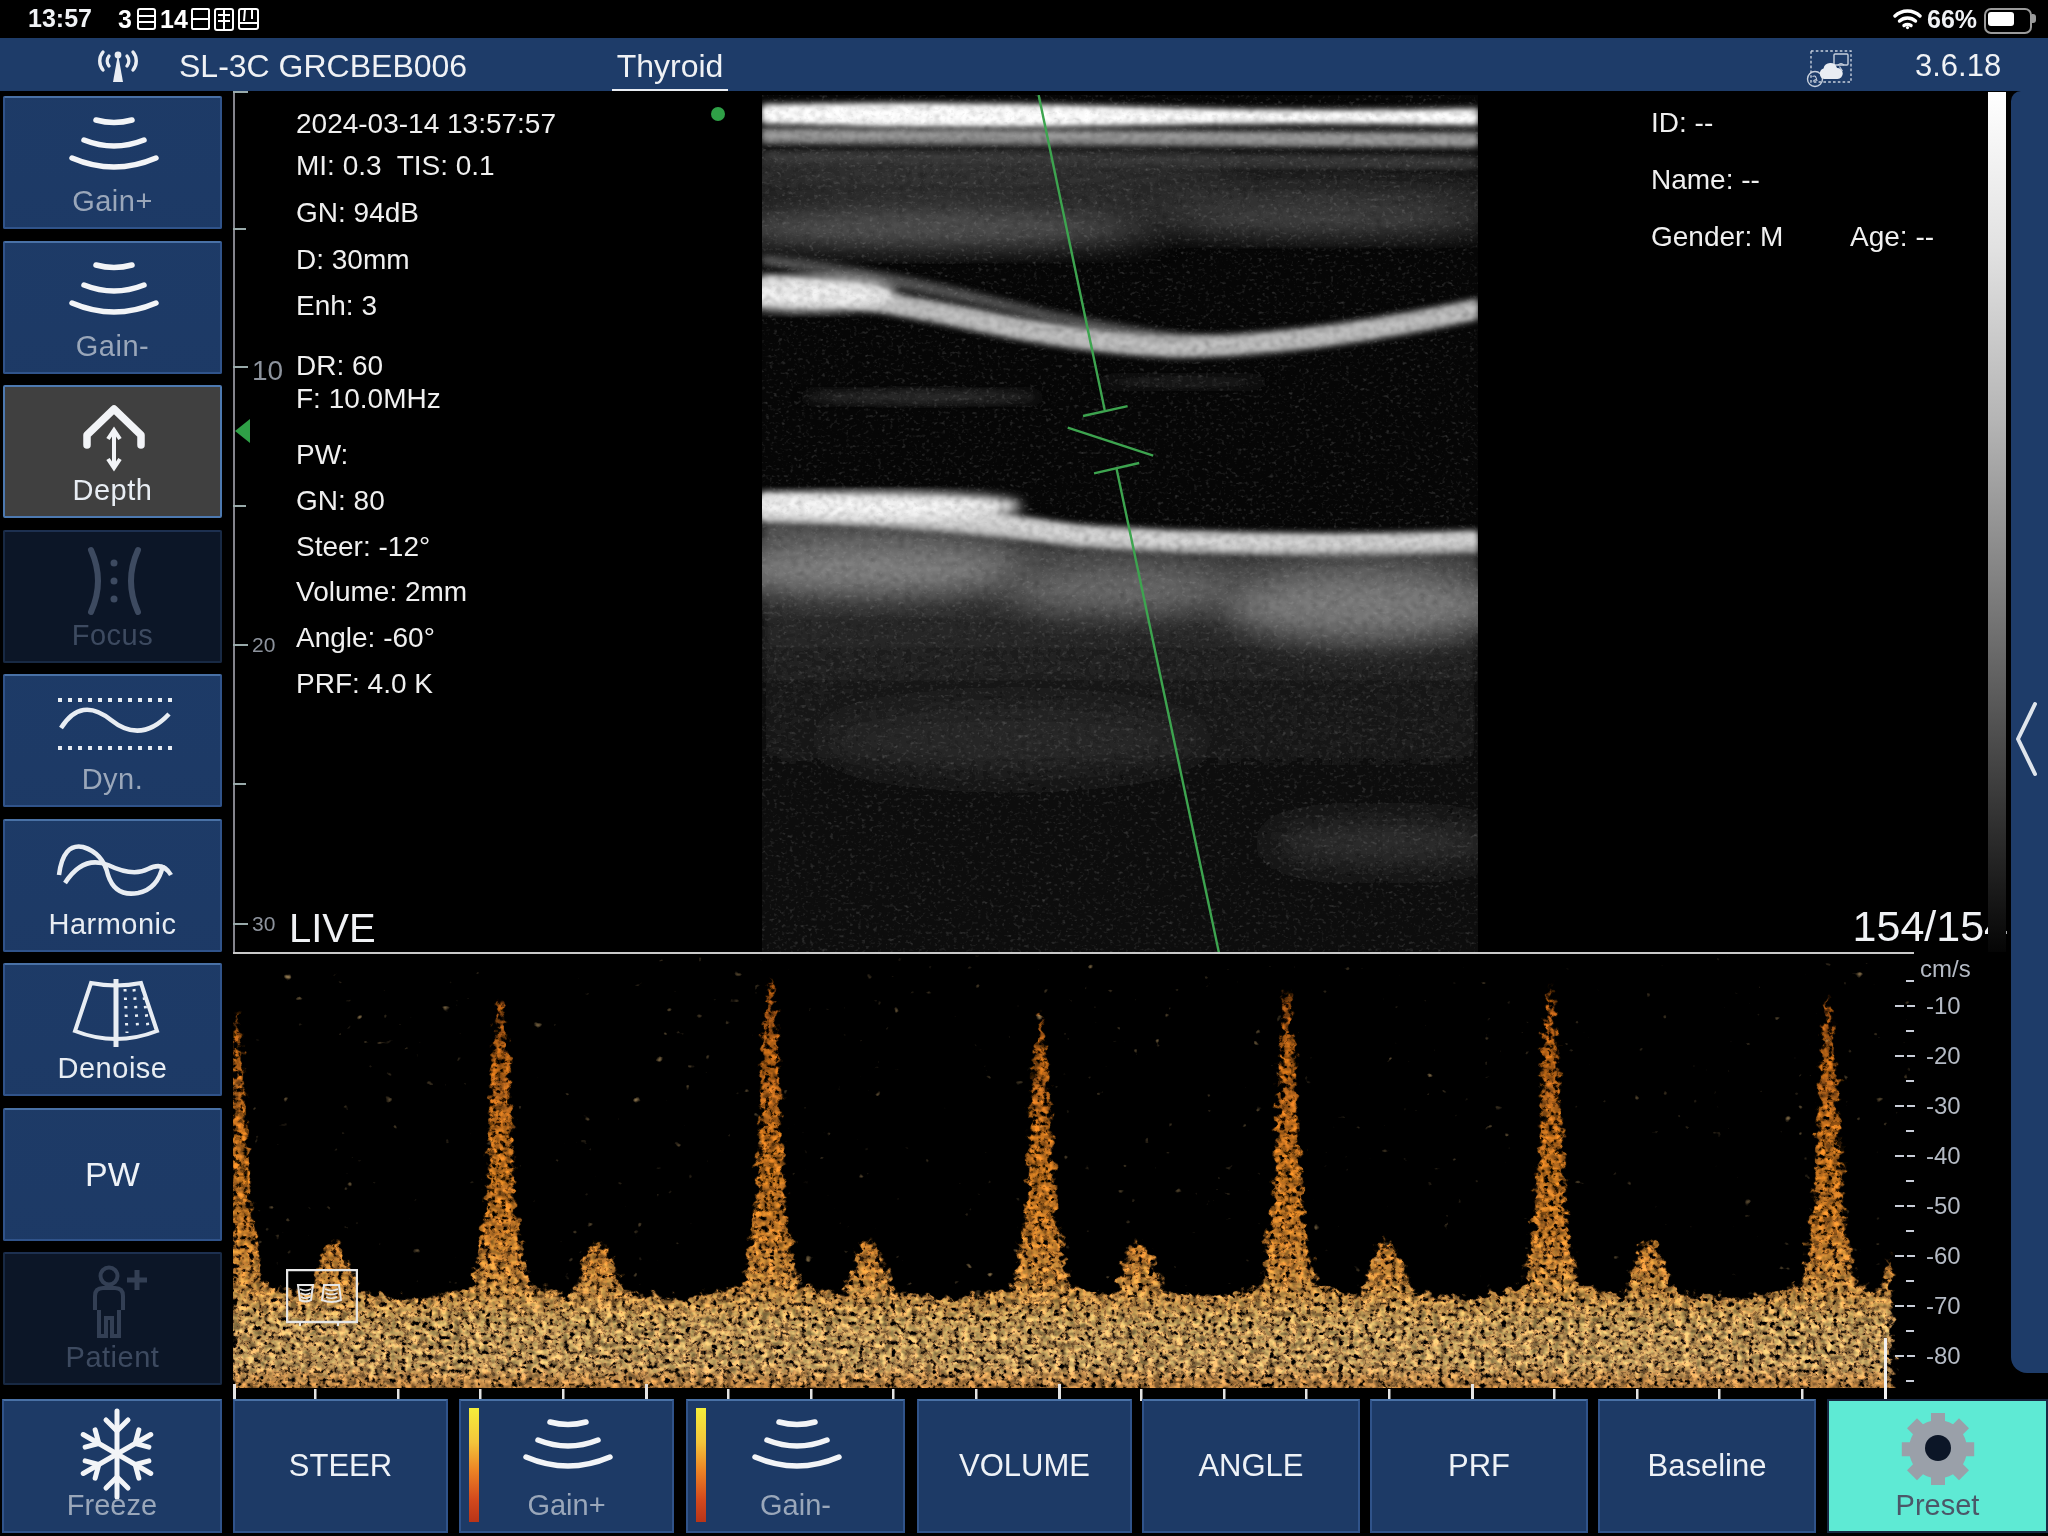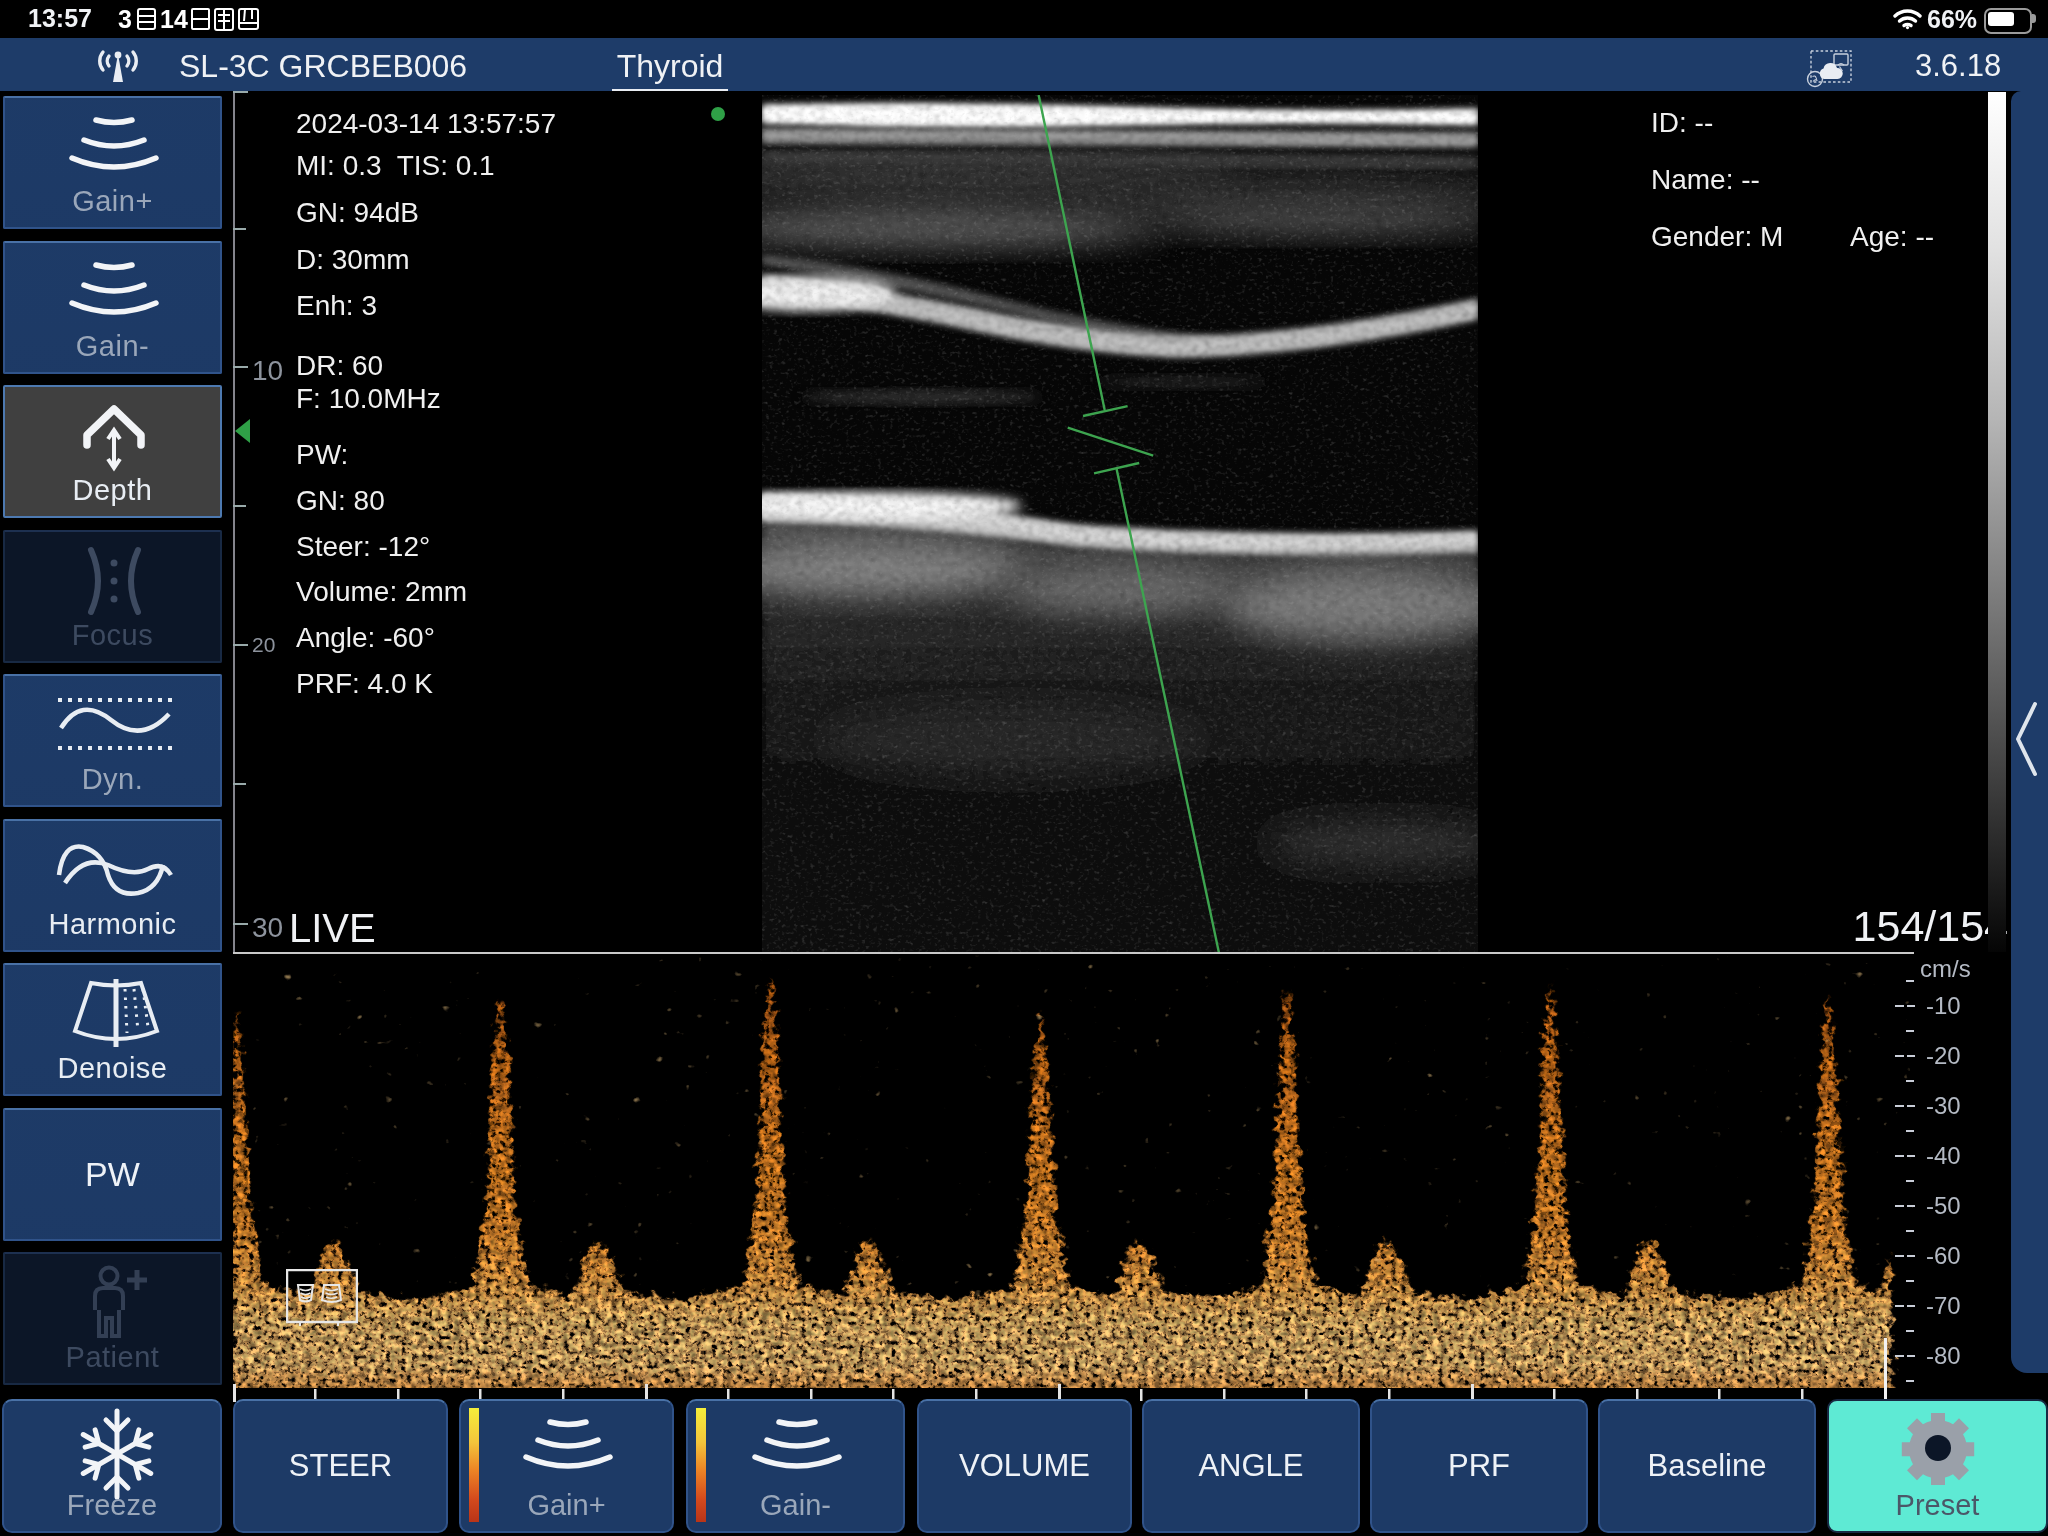--- a/index.html
+++ b/index.html
@@ -3,21 +3,21 @@
 <style>
 html,body{margin:0;padding:0;width:2048px;height:1536px;background:#000;font-family:"Liberation Sans",sans-serif;overflow:hidden;position:relative}
 .abs{position:absolute}
 .white{color:#f0f2f5}
 #header{position:absolute;left:0;top:38px;width:2048px;height:53px;background:#1e3c69}
 .btn{position:absolute;left:3px;width:215px;height:129px;background:linear-gradient(#22437311,#1b356211),#1d3a66;border:2px solid #30538a;border-top-color:#4971a6;border-radius:2px}
 .btn .lbl{position:absolute;bottom:9px;width:100%;text-align:center;font-size:29px;color:#9aa7ba;letter-spacing:.5px}
 .btn .lblw{color:#e8edf3}
 .btn.dis{background:#0c1627;border-color:#182943;border-top-color:#1d3050}
 .btn.dis .lbl{color:#3d4a60}
-.bbtn{position:absolute;top:1399px;height:130px;background:#1d3a66;border:2px solid #30538a;border-top-color:#4971a6;border-radius:10px}
+.bbtn{position:absolute;top:1399px;height:130px;background:#1d3a66;border:2px solid #30538a;border-top-color:#4971a6;border-radius:0}
 .bbtn .mid{position:absolute;top:0;left:0;width:100%;height:100%;display:flex;align-items:center;justify-content:center;font-size:31px;color:#eef2f7}
 .bbtn .lbl{position:absolute;bottom:9px;width:100%;text-align:center;font-size:29px;color:#9aa7ba}
 .info{position:absolute;left:296px;color:#f0f0f0;font-size:28px;white-space:pre}
 .pinfo{position:absolute;color:#f0f0f0;font-size:28px}
 .sclbl{position:absolute;color:#b4bac4;font-size:24px}
 .tick{position:absolute;background:#c9ced8}
 </style></head>
 <body>
 
 <div class="abs white" style="left:28px;top:4px;font-size:25px;font-weight:700">13:57</div>
@@ -158,21 +158,21 @@
 <div class="abs" style="left:233px;top:92px;width:2px;height:861px;background:#84848c"></div>
 <div class="abs" style="left:233px;top:91px;width:15px;height:2px;background:#9aa"></div>
 <div class="abs" style="left:233px;top:228px;width:13px;height:2px;background:#9aa"></div>
 <div class="abs" style="left:233px;top:366px;width:15px;height:2px;background:#9aa"></div>
 <div class="abs" style="left:233px;top:505px;width:13px;height:2px;background:#9aa"></div>
 <div class="abs" style="left:233px;top:644px;width:15px;height:2px;background:#9aa"></div>
 <div class="abs" style="left:233px;top:783px;width:13px;height:2px;background:#9aa"></div>
 <div class="abs" style="left:233px;top:923px;width:15px;height:2px;background:#9aa"></div>
 <div class="abs" style="left:252px;top:355px;font-size:28px;color:#8d939d">10</div>
 <div class="abs" style="left:252px;top:633px;font-size:21px;color:#8d939d">20</div>
-<div class="abs" style="left:252px;top:912px;font-size:28px;color:#8d939d">30</div>
+<div class="abs" style="left:252px;top:912px;font-size:21px;color:#8d939d">30</div>
 <svg class="abs" style="left:234px;top:419px" width="17" height="24" viewBox="0 0 17 24">
     <path d="M16,0 L1,12 L16,24 Z" fill="#2fa047"></path>
   </svg>
 <div class="abs" style="left:711px;top:107px;width:14px;height:14px;border-radius:50%;background:#2fa047"></div>
 
 <svg class="abs" style="left:762px;top:95px" width="716" height="858" viewBox="0 0 716 858">
 <defs>
 <filter id="grain" x="-5%" y="-5%" width="110%" height="110%">
   <feTurbulence type="fractalNoise" baseFrequency="0.14 0.18" numOctaves="3" seed="11" result="n"></feTurbulence>
   <feColorMatrix in="n" type="matrix" values="0.45 0.45 0.45 0 0.2  0.45 0.45 0.45 0 0.2  0.45 0.45 0.45 0 0.2  0 0 0 0 1" result="ng"></feColorMatrix>

